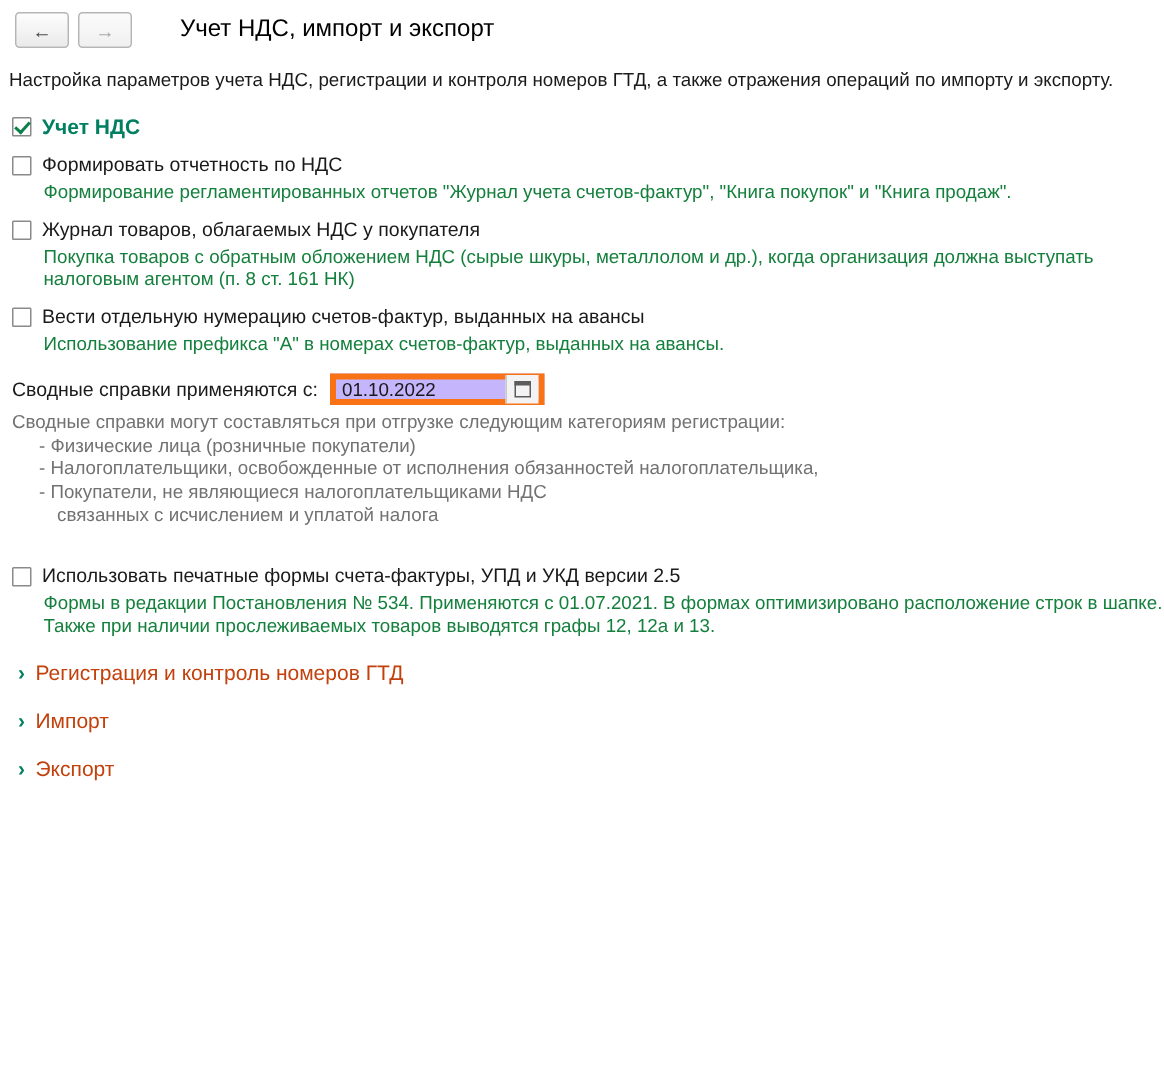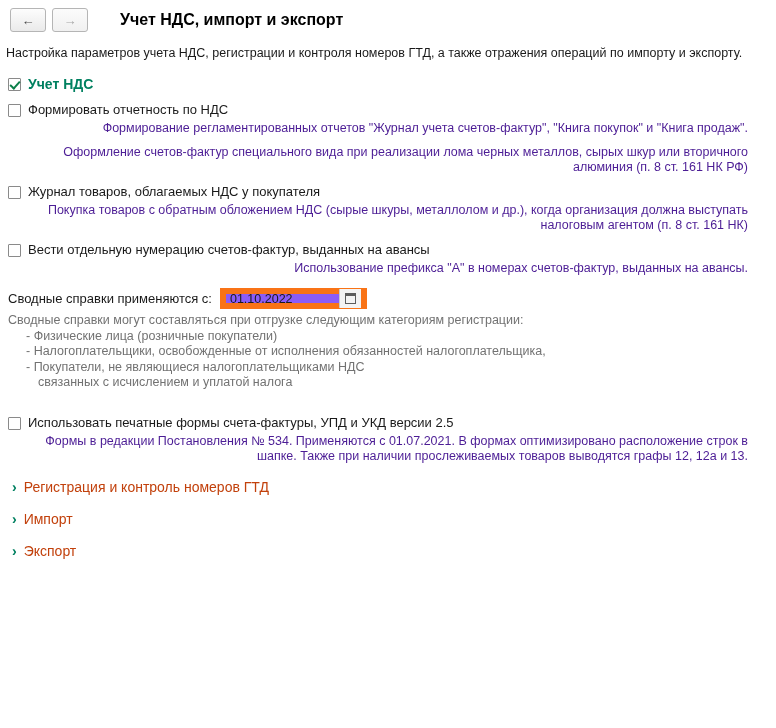--- a/index.html
+++ b/index.html
@@ -40,34 +40,34 @@
     color: #4a4a4a;
     font-size: 13px;
     line-height: 1;
   }
   .nav-btn.disabled {
     color: #a8a8a8;
     background: linear-gradient(#fbfbfb, #f0f0f0);
   }
   .page-title {
     font-size: 16px;
-    font-weight: bold;
+    font-weight: normal;
     color: #000000;
     margin-left: 26px;
     text-align: center;
   }
   
   .intro {
     padding: 8px 10px 2px 6px;
     font-size: 12.5px;
     color: #1a1a1a;
   }
   
   .content {
-    padding: 14px 28px 0 8px;
+    padding: 14px 0 0 8px;
   }
   .row {
     display: flex;
     align-items: flex-start;
   }
   .cb {
     width: 13px;
     height: 13px;
     border: 1px solid #8a8a8a;
     background: #ffffff;
@@ -95,46 +95,45 @@
     font-size: 14px;
     font-weight: bold;
     line-height: 16px;
   }
   .sub-label {
     font-size: 13px;
     color: #1a1a1a;
     line-height: 16px;
   }
   .desc {
-    color: #4c1d95;
+    color: #15803d;
     font-size: 12.5px;
     line-height: 15px;
     margin: 3px 0 9px 21px;
-    text-align: right;
   }
   .opt-row {
     margin-top: 2px;
   }
   
   .date-line {
     display: flex;
     align-items: center;
     margin: 12px 0 2px 0;
   }
   .date-line .lbl {
     font-size: 13px;
     color: #1a1a1a;
     margin-right: 8px;
   }
   .date-field {
     display: flex;
     align-items: center;
-    border: 6px solid #f97316;
+    border: 4px solid #f97316;
     height: 21px;
-    background: #8b5cf6;
+    background: #c4b5fd;
     box-sizing: border-box;
     justify-content: flex-end;
   }
   .date-field input {
     border: none;
     outline: none;
     width: 105px;
     height: 19px;
     font-family: "Liberation Sans", sans-serif;
     font-size: 12.5px;
@@ -223,21 +222,20 @@
       <div class="cb checked"></div>
       <div class="main-label">Учет НДС</div>
     </div>
 
     <div class="row opt-row" style="margin-top:10px">
       <div class="cb"></div>
       <div class="sub-label">Формировать отчетность по НДС</div>
     </div>
     <div class="desc">Формирование регламентированных отчетов "Журнал учета счетов-фактур", "Книга покупок" и "Книга продаж".</div>
 
-    <div class="desc">Оформление счетов-фактур специального вида при реализации лома черных металлов, сырых шкур или вторичного алюминия (п. 8 ст. 161 НК РФ)</div>
 
     <div class="row opt-row">
       <div class="cb"></div>
       <div class="sub-label">Журнал товаров, облагаемых НДС у покупателя</div>
     </div>
     <div class="desc">Покупка товаров с обратным обложением НДС (сырые шкуры, металлолом и др.), когда организация должна выступать налоговым агентом (п. 8 ст. 161 НК)</div>
 
     <div class="row opt-row">
       <div class="cb"></div>
       <div class="sub-label">Вести отдельную нумерацию счетов-фактур, выданных на авансы</div>

